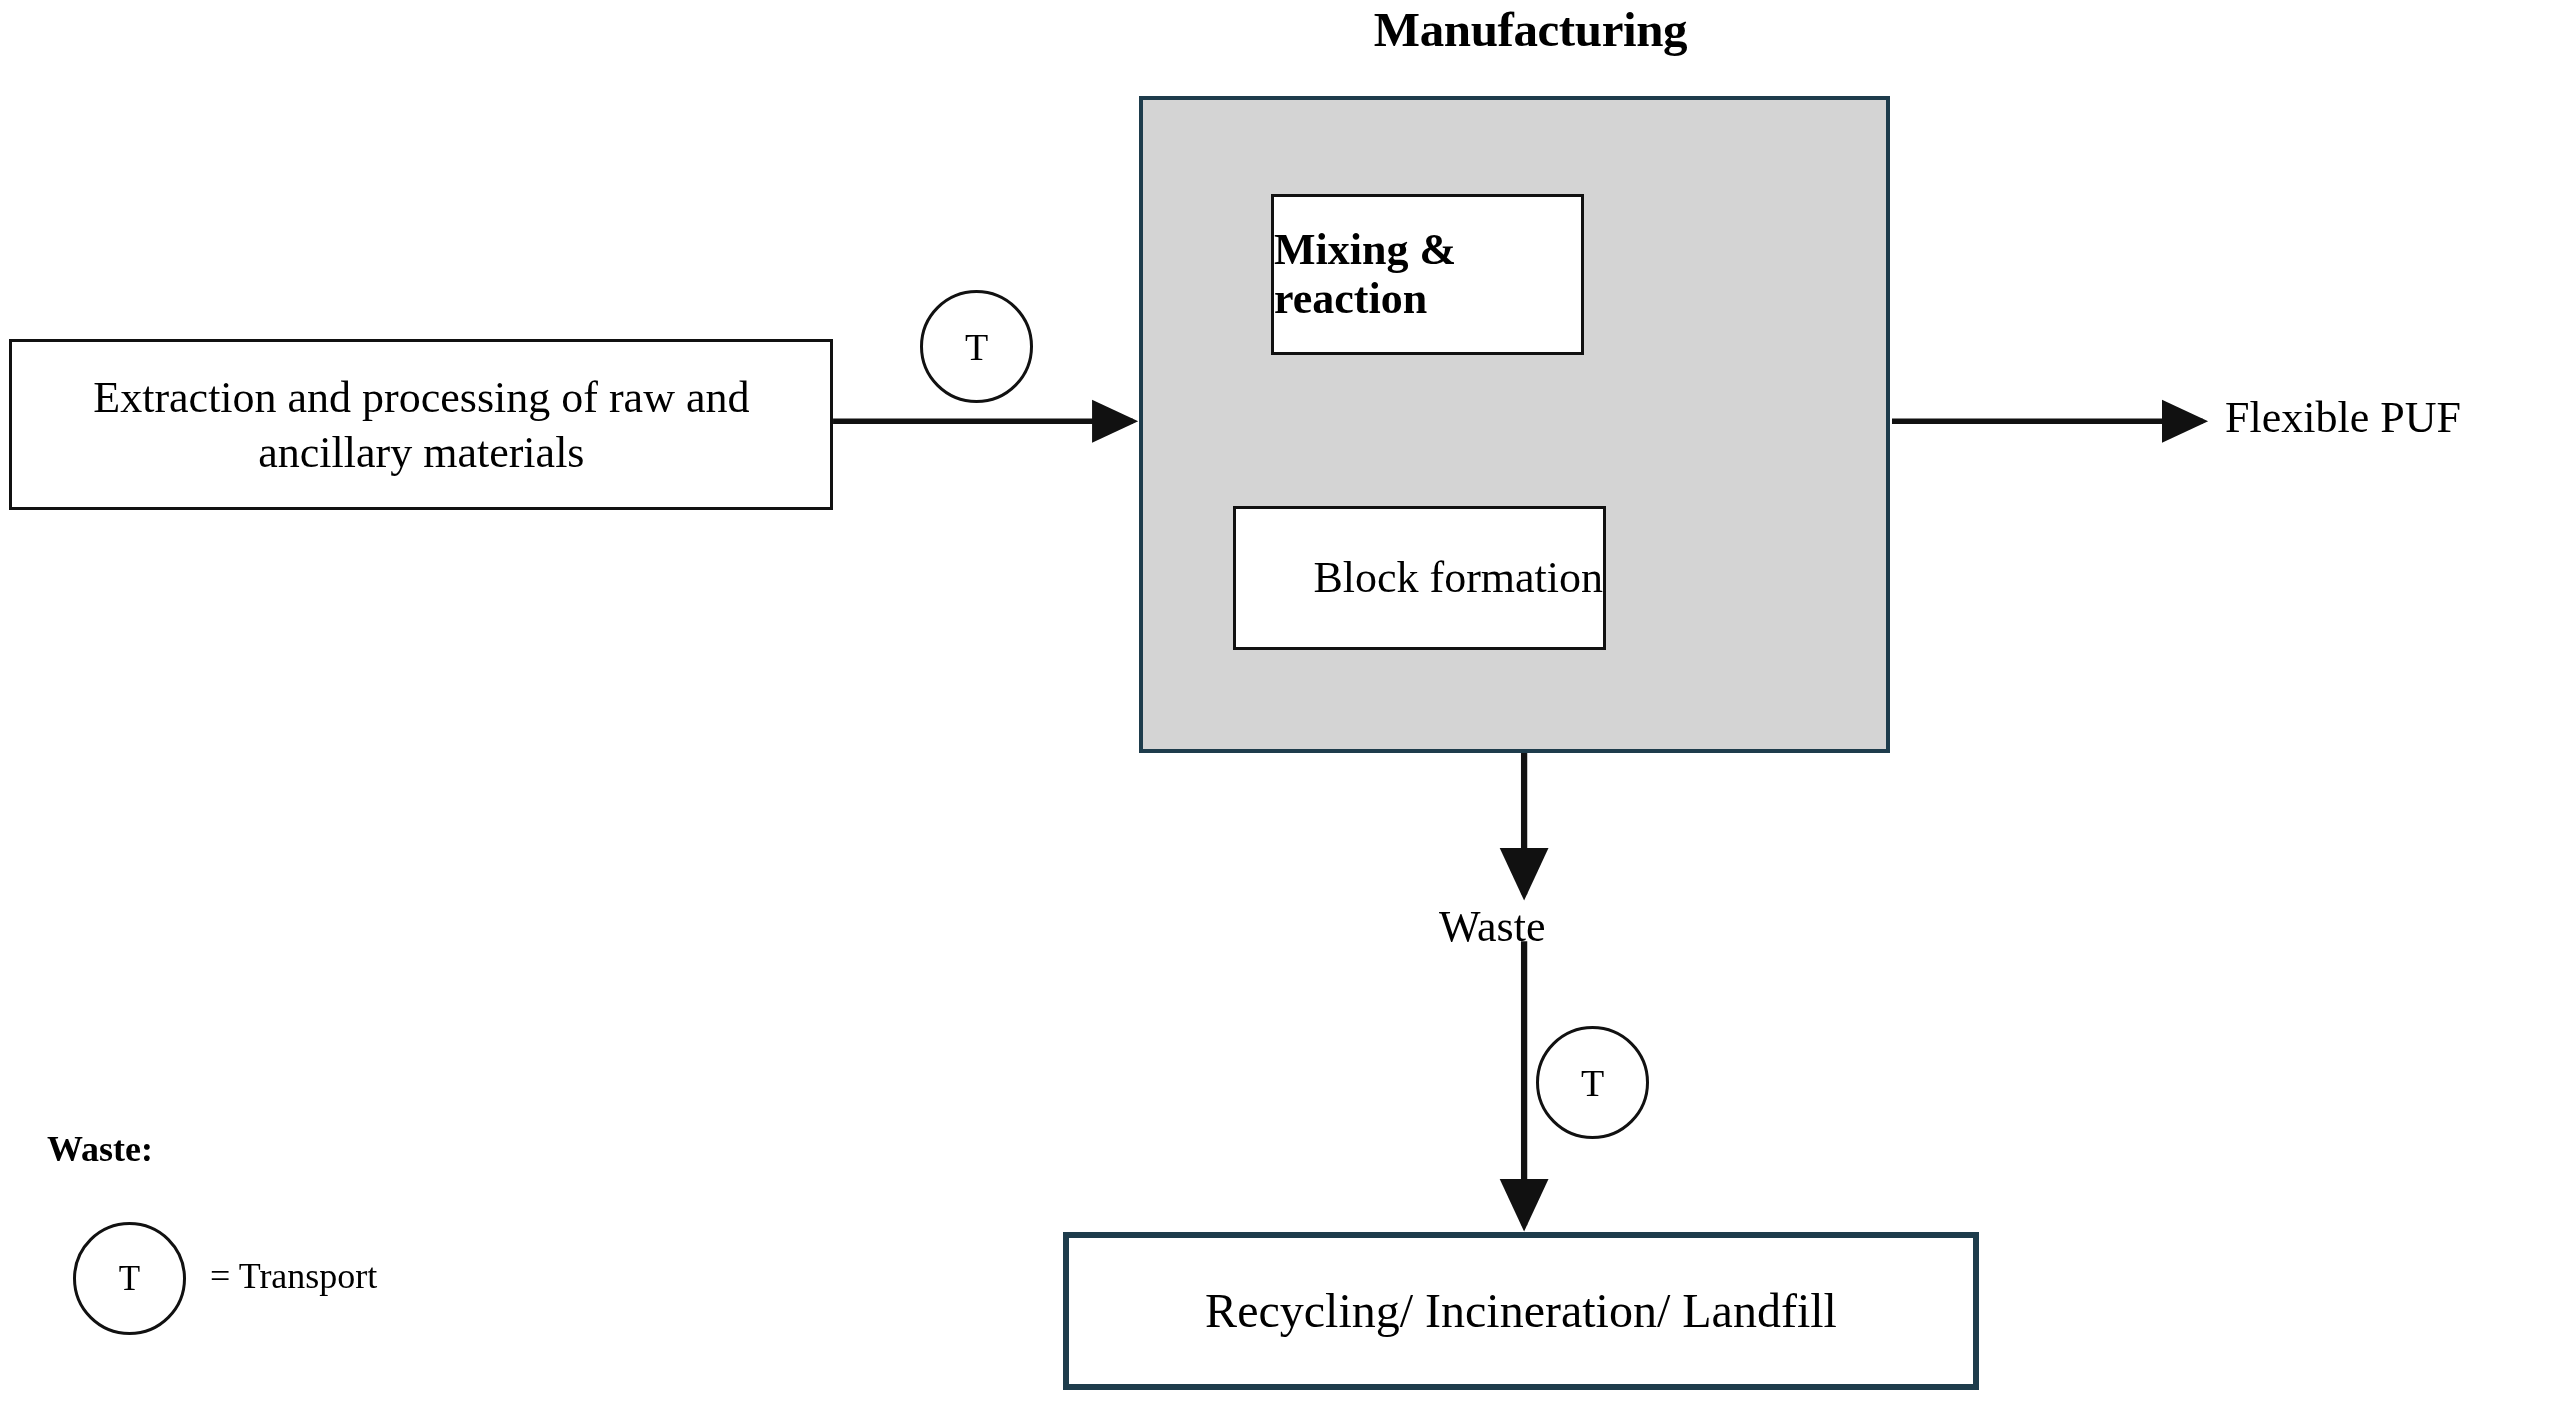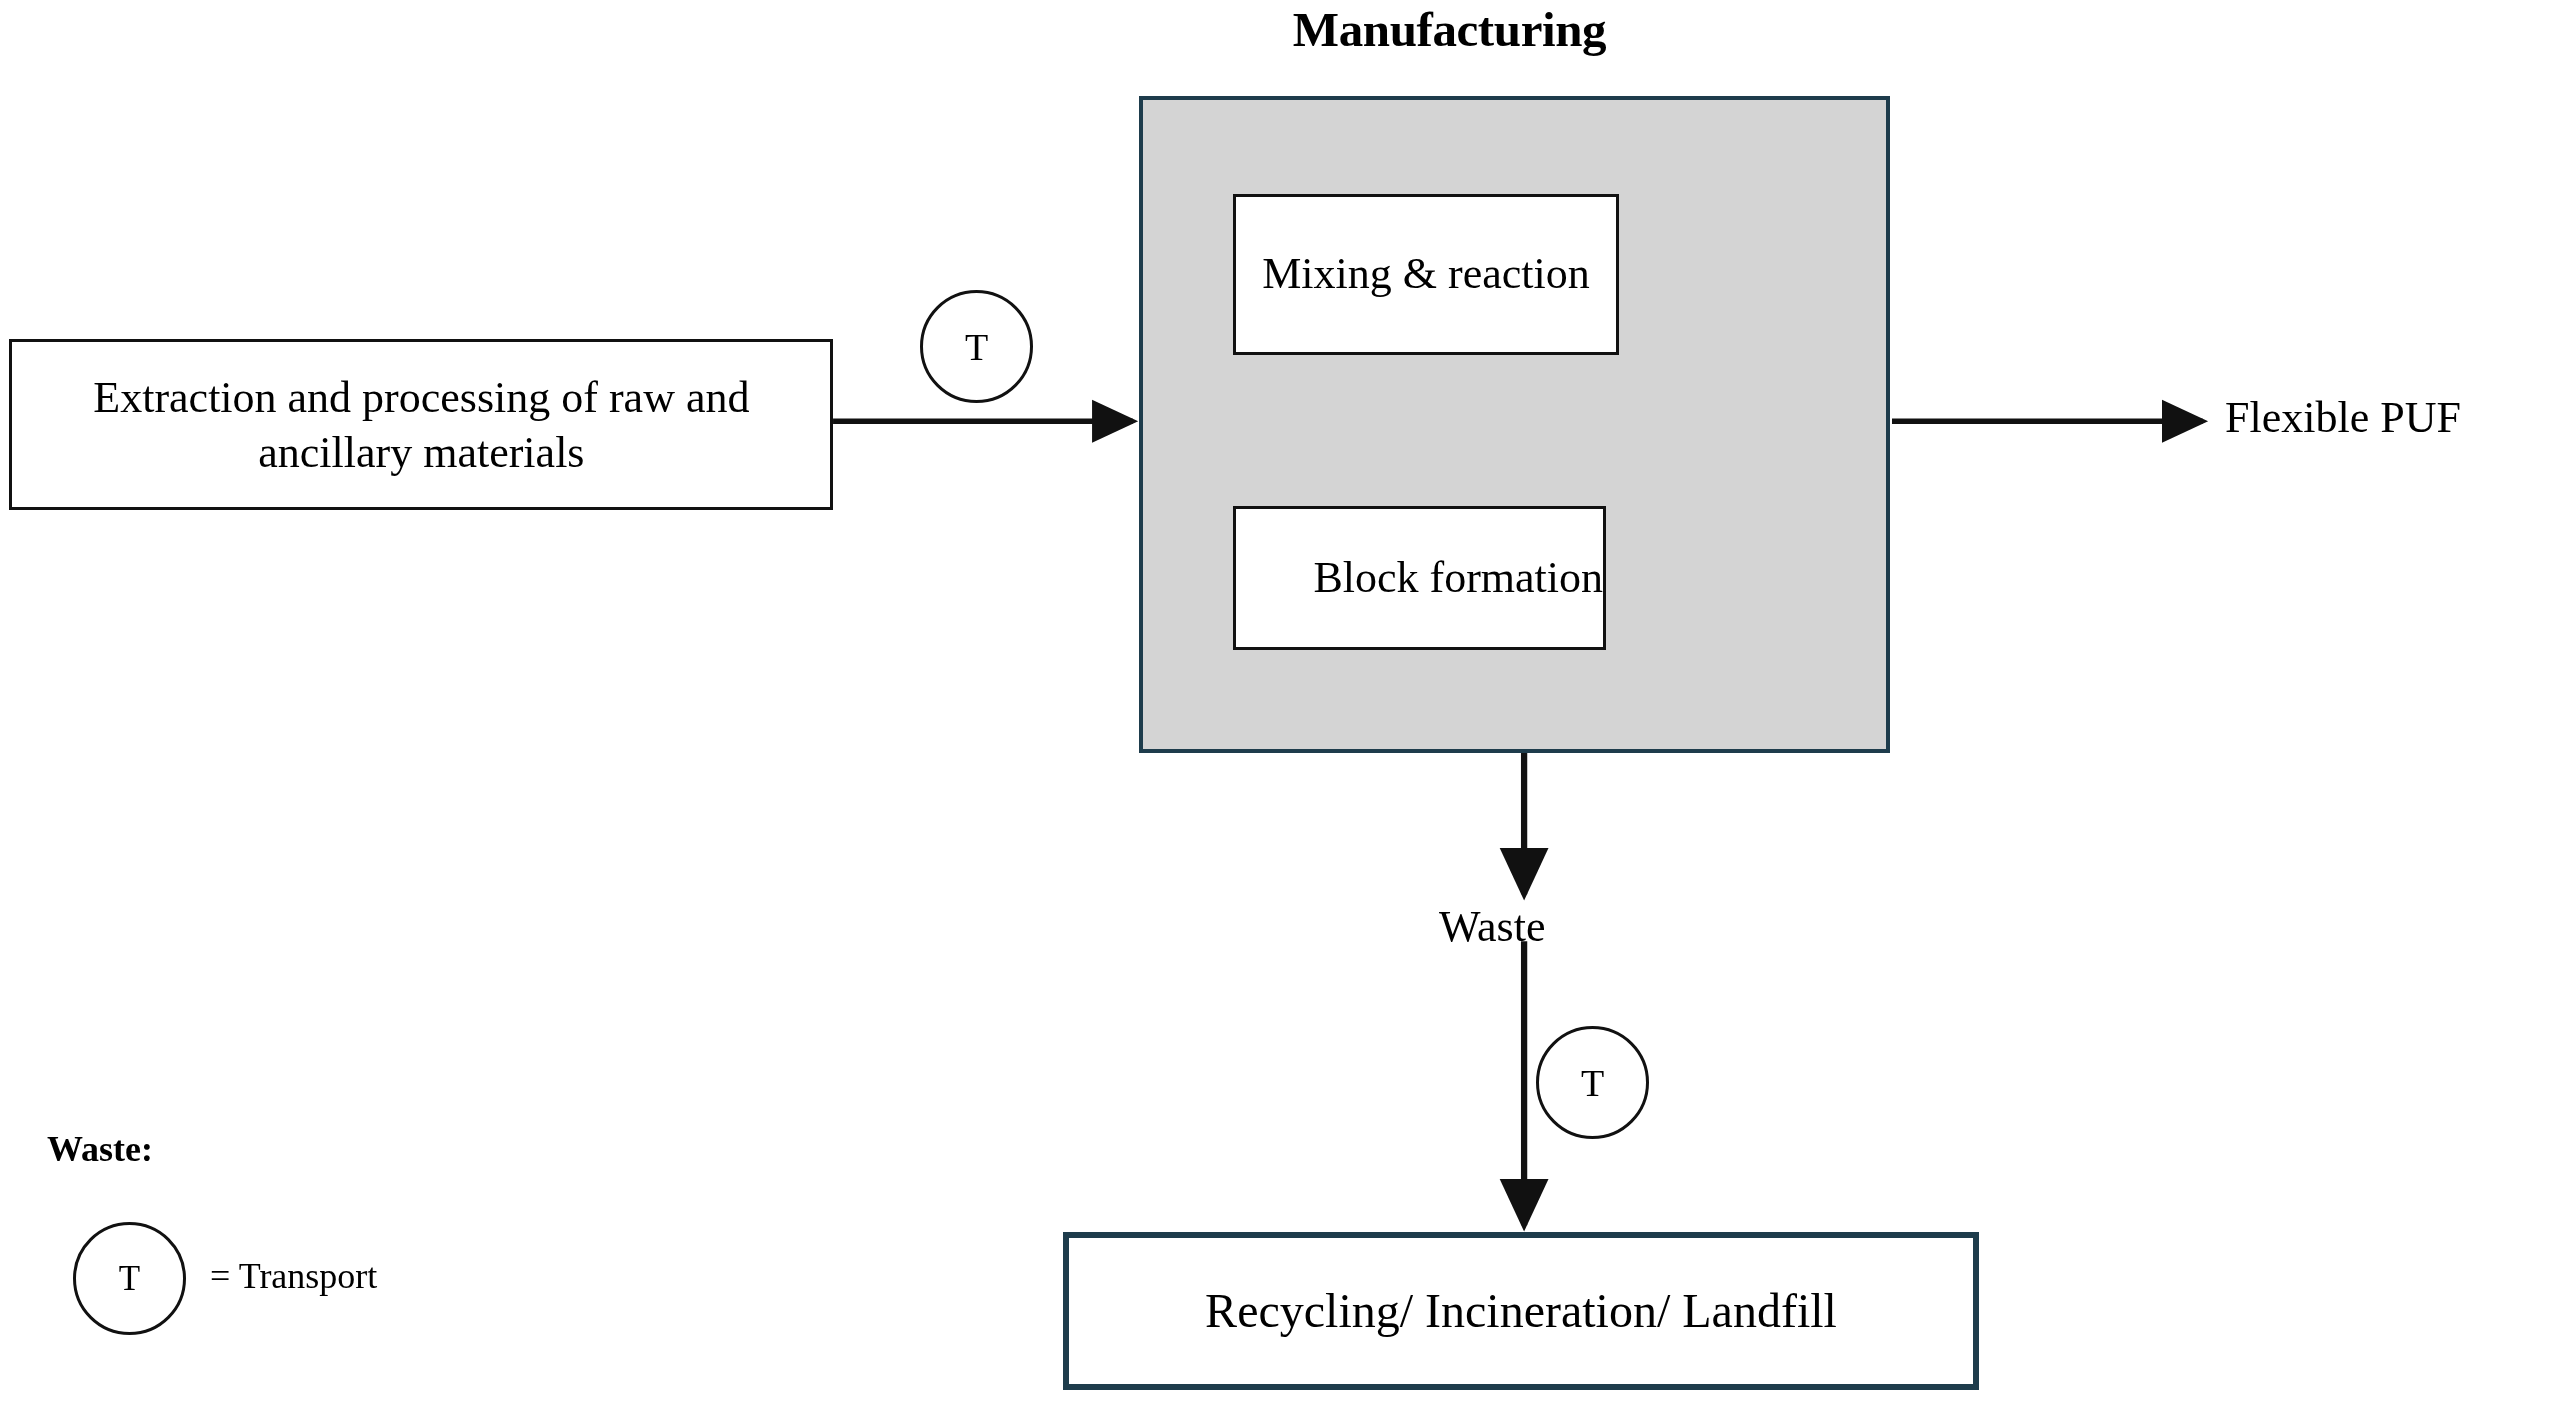--- a/index.html
+++ b/index.html
@@ -13,21 +13,21 @@
     height: 1412px;
     background: #ffffff;
     overflow: hidden;
     font-family: "Liberation Serif", "DejaVu Serif", serif;
     color: #000000;
   }
   .abs { position: absolute; }
 
   
   #manufacturing-title {
-    left: 1074px;
+    left: 1155px;
     top: 4.7px;
     width: 751px;
     text-align: center;
     font-weight: bold;
     font-size: 49px;
     line-height: 1.0;
     letter-spacing: -0.4px;
   }
 
   
@@ -46,24 +46,25 @@
     background: #ffffff;
     border: 3.9px solid #111111;
     box-sizing: border-box;
     display: flex;
     align-items: center;
     justify-content: center;
     font-size: 44px;
     line-height: 1.1;
   }
   #mixing-box {
-    left: 1233px;
+    left: 1271px;
     top: 194px;
-    width: 386px;
+    width: 313px;
     height: 161px;
+    font-weight: bold;
   }
   #block-box {
     left: 1233px;
     top: 506px;
     width: 373px;
     height: 144px;
     justify-content: flex-end;
   }
 
   

